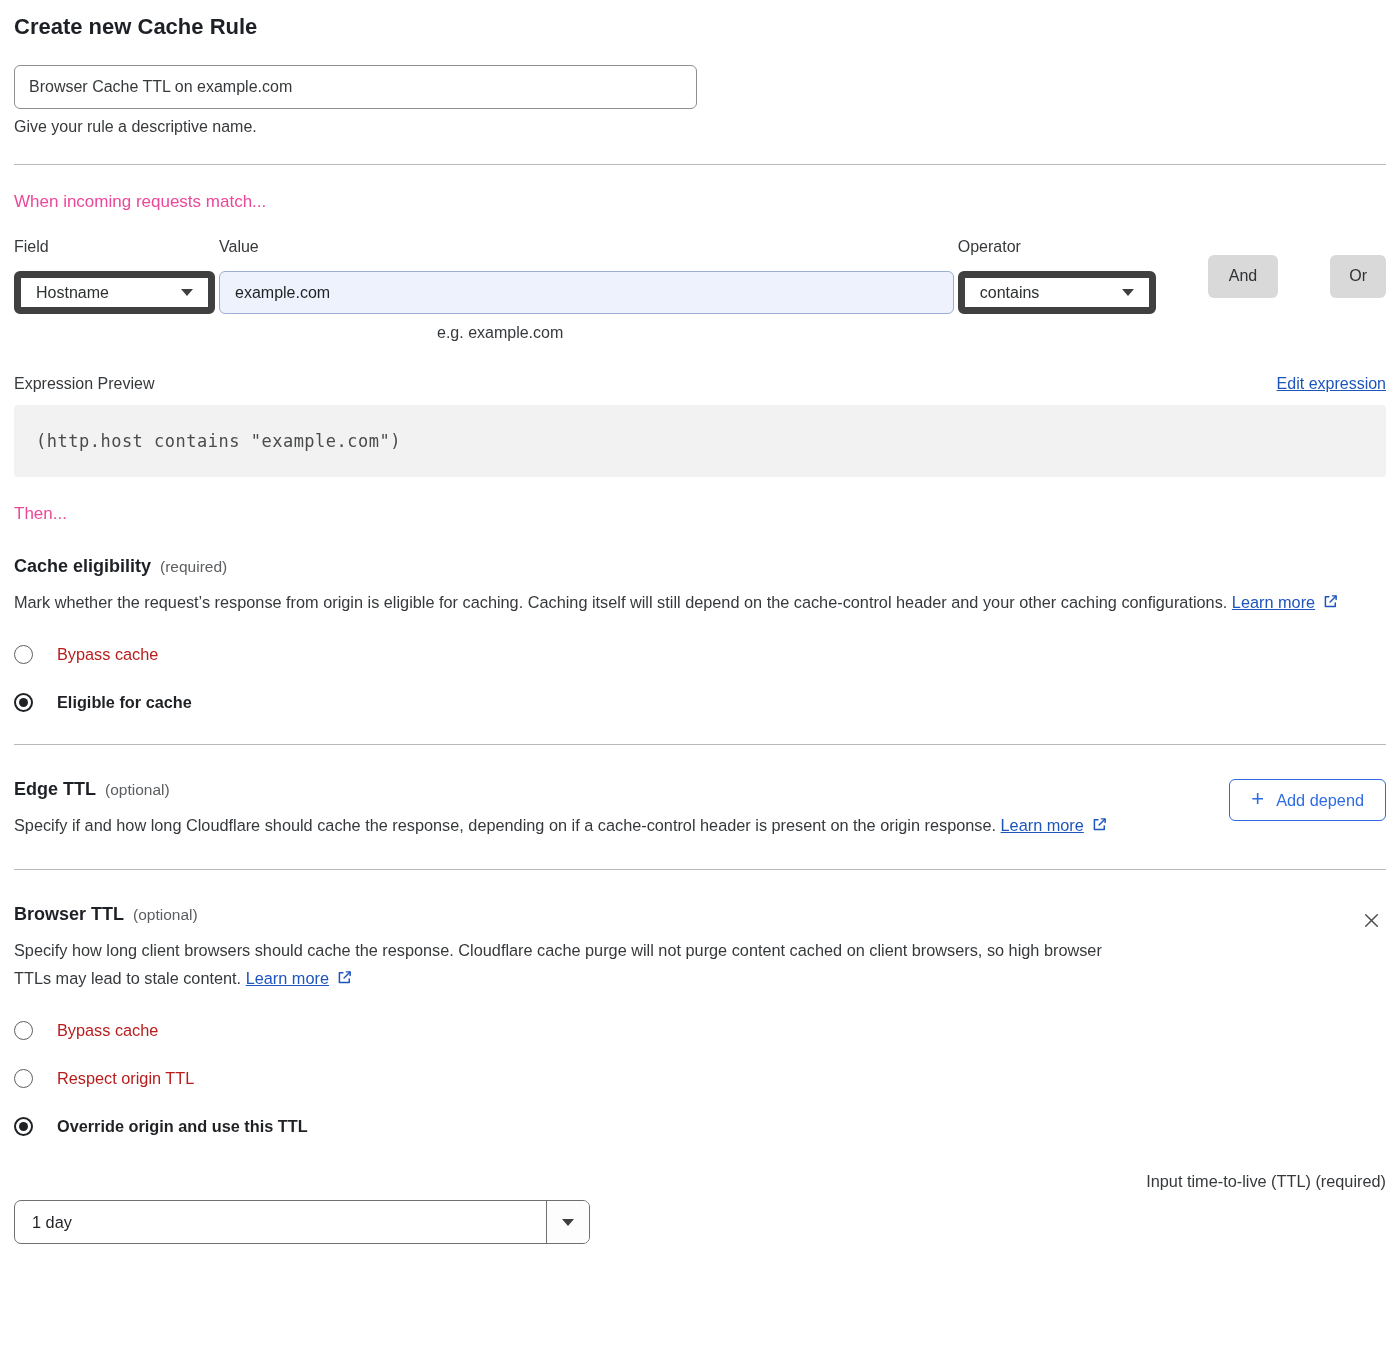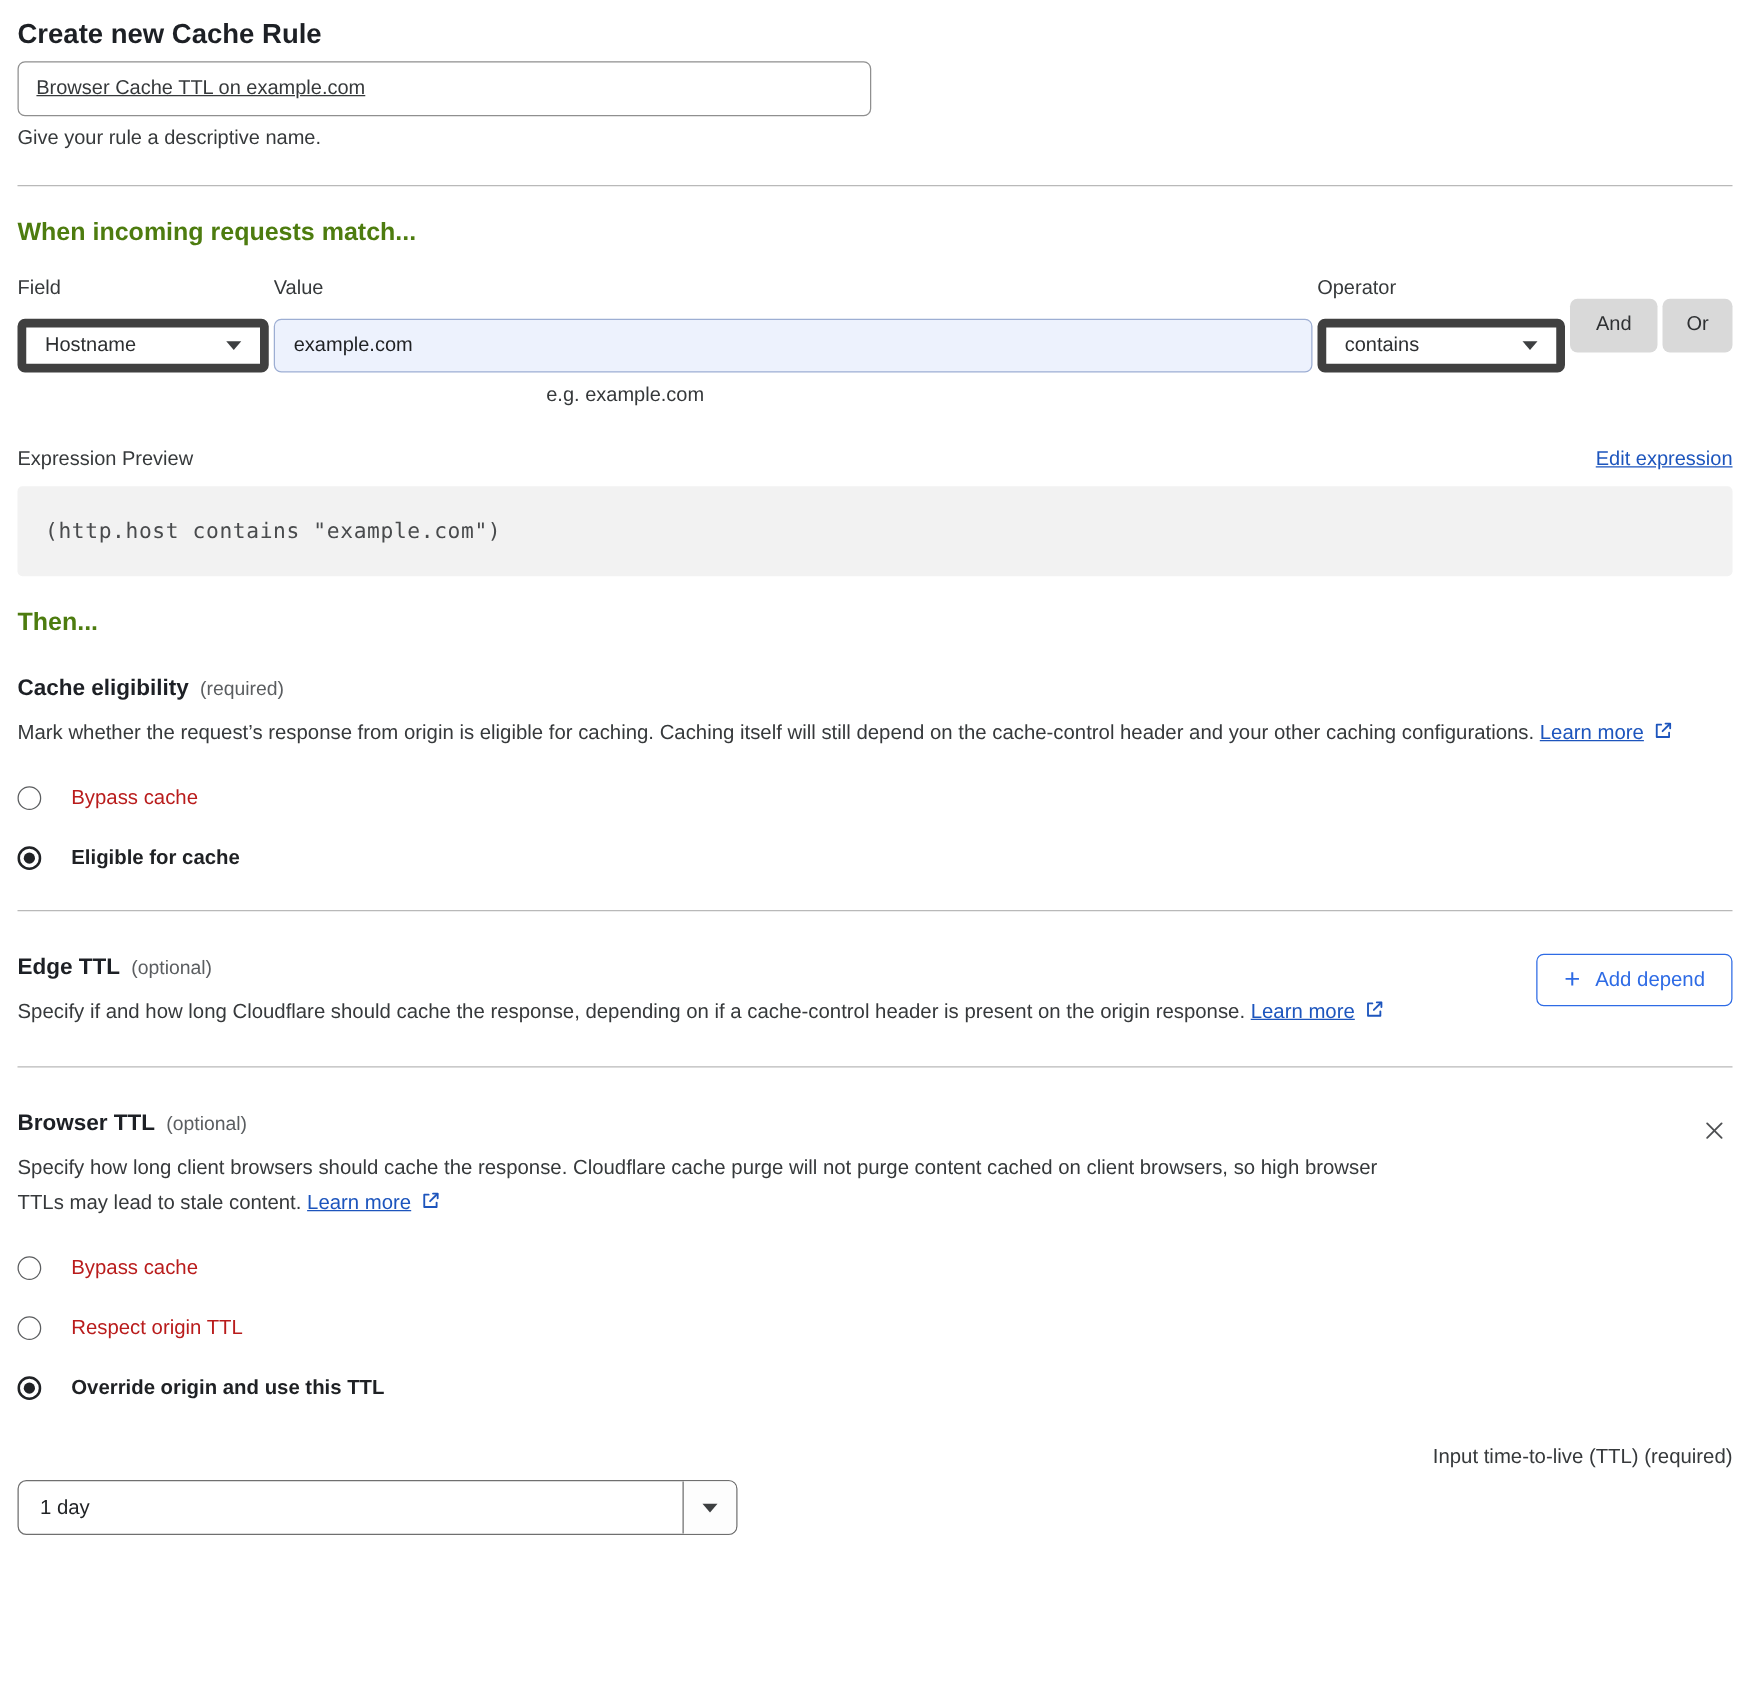--- a/index.html
+++ b/index.html
@@ -21,43 +21,42 @@
     padding-top: 13px;
     line-height: 28px;
   }
 
   .field-label { font-size: 16px; color: #36393b; margin-top: 28px; }
 
   .text-input {
     display: block;
     width: 683px;
     height: 44px;
-    margin-top: 8px;
+    margin-top: 24px;
     border: 1px solid #8f8f8f;
     border-radius: 6px;
     padding: 0 14px;
     font-size: 16px;
     font-family: "Liberation Sans", sans-serif;
     color: #36393b;
     outline: none;
     background: #fff;
-    text-decoration: underline;
   }
   .helper-text { font-size: 16px; margin-top: 9px; }
 
   .divider {
     border: none;
     border-top: 1px solid #b9b9b9;
     margin: 28px 0 0 0;
   }
 
   .section-title {
-    font-size: 20px;
-    font-weight: 700;
-    color: #4d7c0f;
+    font-size: 17px;
+    font-weight: 400;
+    color: #ec4899;
     margin: 25px 0 0 0;
     line-height: 24px;
   }
 
   
   .match-row { display: flex; gap: 4px; align-items: center; margin-top: 24px; }
   .match-col { display: flex; flex-direction: column; }
   .match-col .col-label { font-size: 16px; margin-bottom: 15px; }
   .select-box {
     height: 43px;
@@ -97,20 +96,21 @@
     height: 43px;
     padding: 0 21px;
     background: #d9d9d9;
     border: none;
     border-radius: 6px;
     font-size: 16px;
     font-family: "Liberation Sans", sans-serif;
     color: #2f3133;
     cursor: pointer;
     flex: none;
+    margin-left: 48px;
   }
   .or-btn { padding: 0 19px; }
   .value-helper { font-size: 16px; margin: 10px 0 0 423px; }
 
   
   .expr-row {
     display: flex;
     justify-content: space-between;
     align-items: baseline;
     margin-top: 33px;

